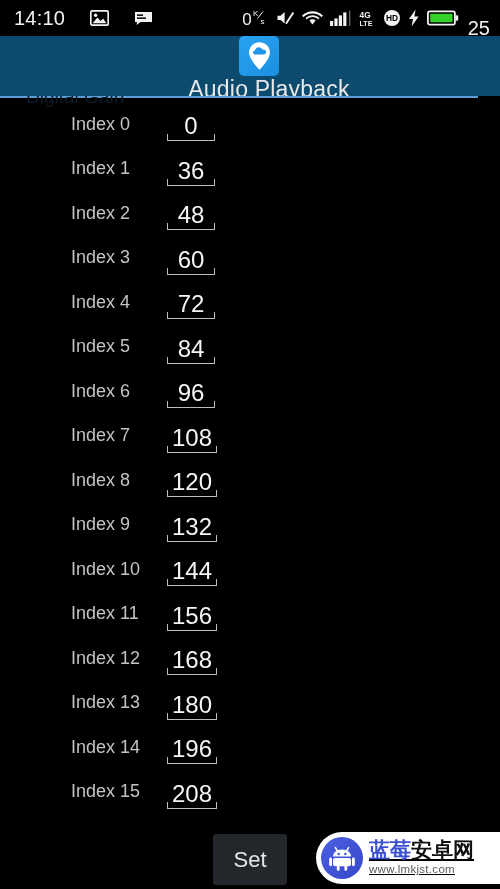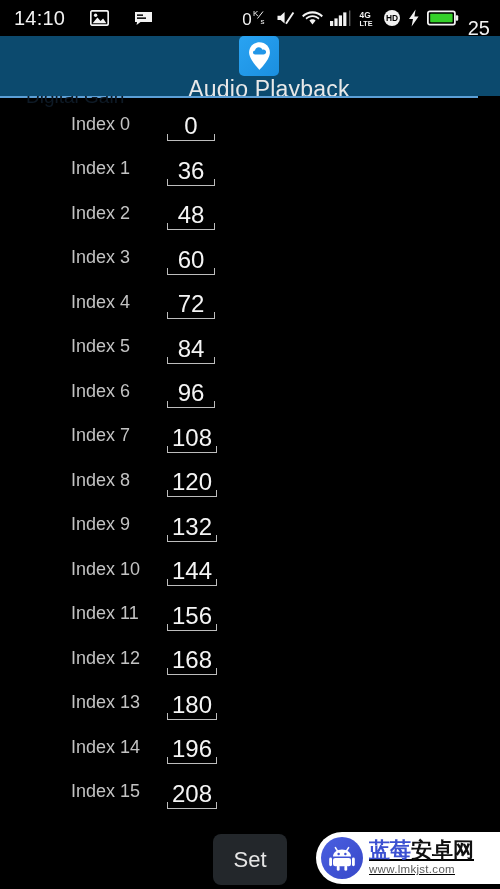--- a/index.html
+++ b/index.html
@@ -175,21 +175,21 @@
     height: 63px;
     background: #000000;
   }
   .set-button {
     position: absolute;
     left: 213px;
     top: 8px;
     width: 74px;
     height: 51px;
     background: #23272b;
-    border-radius: 8px;
+    border-radius: 3px;
     border: none;
     color: #e6e6e6;
     font-size: 22px;
     font-family: "Liberation Sans", "DejaVu Sans", sans-serif;
     display: flex;
     align-items: center;
     justify-content: center;
     cursor: pointer;
   }
 

